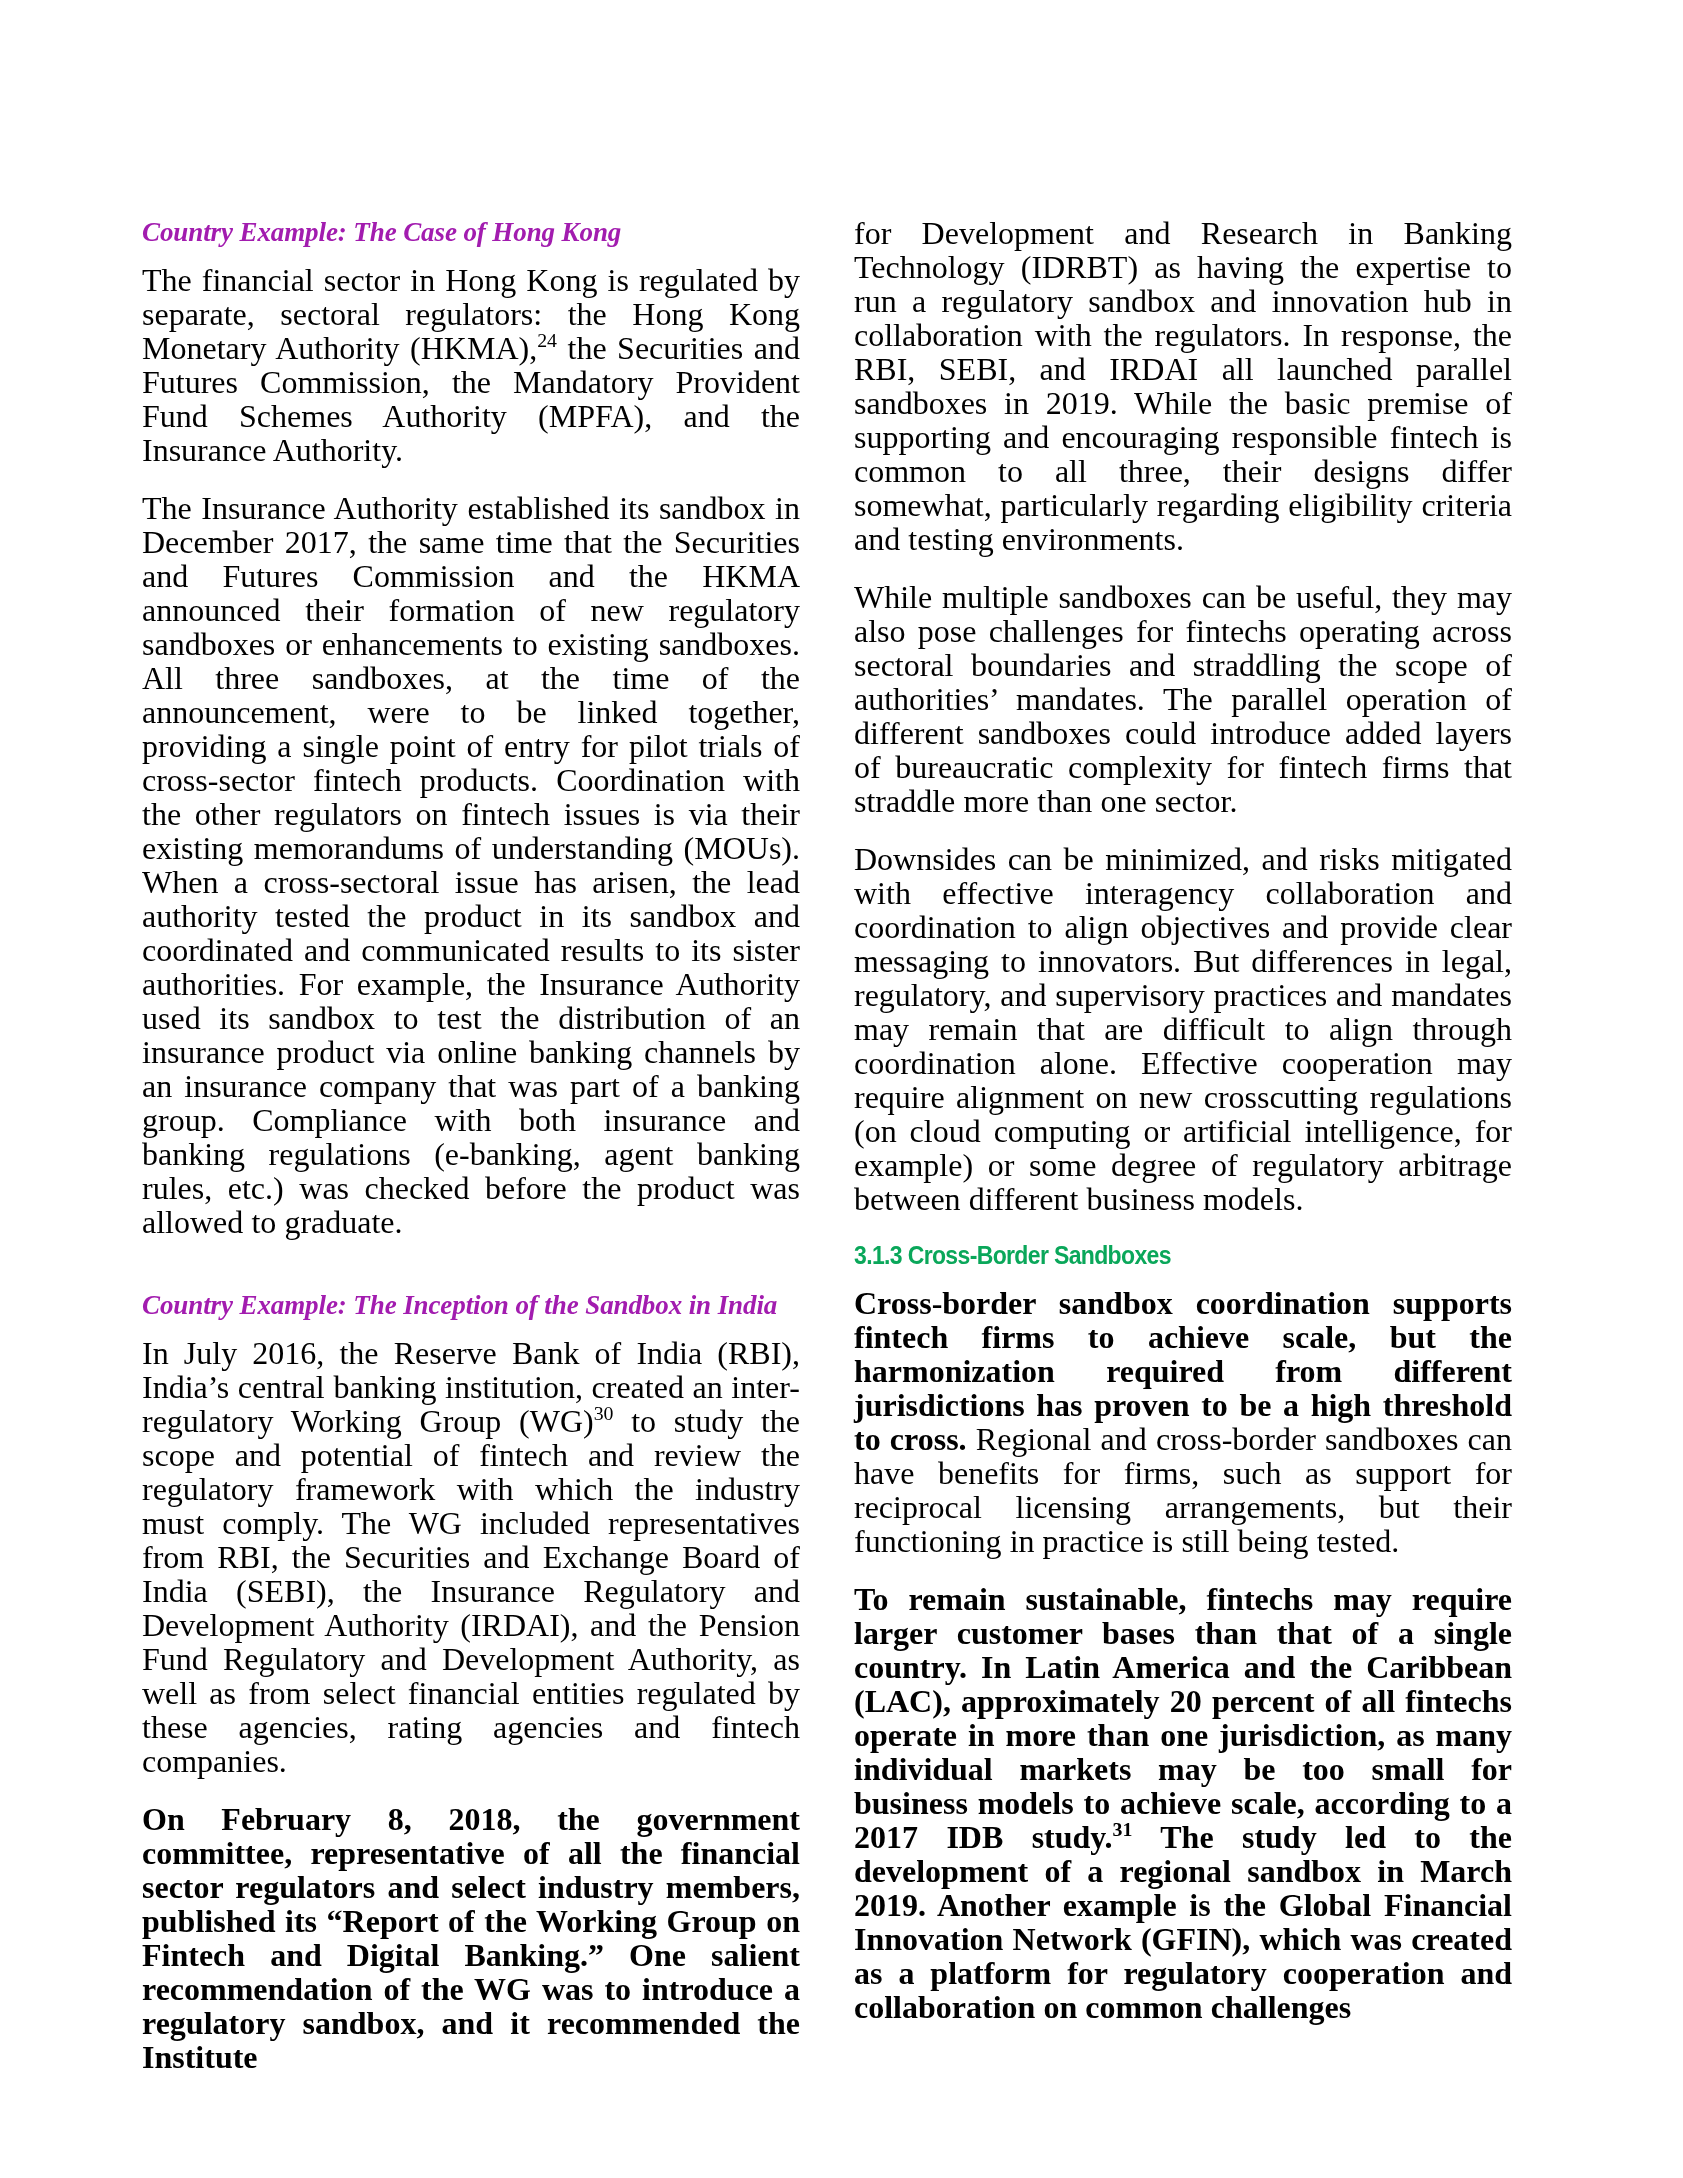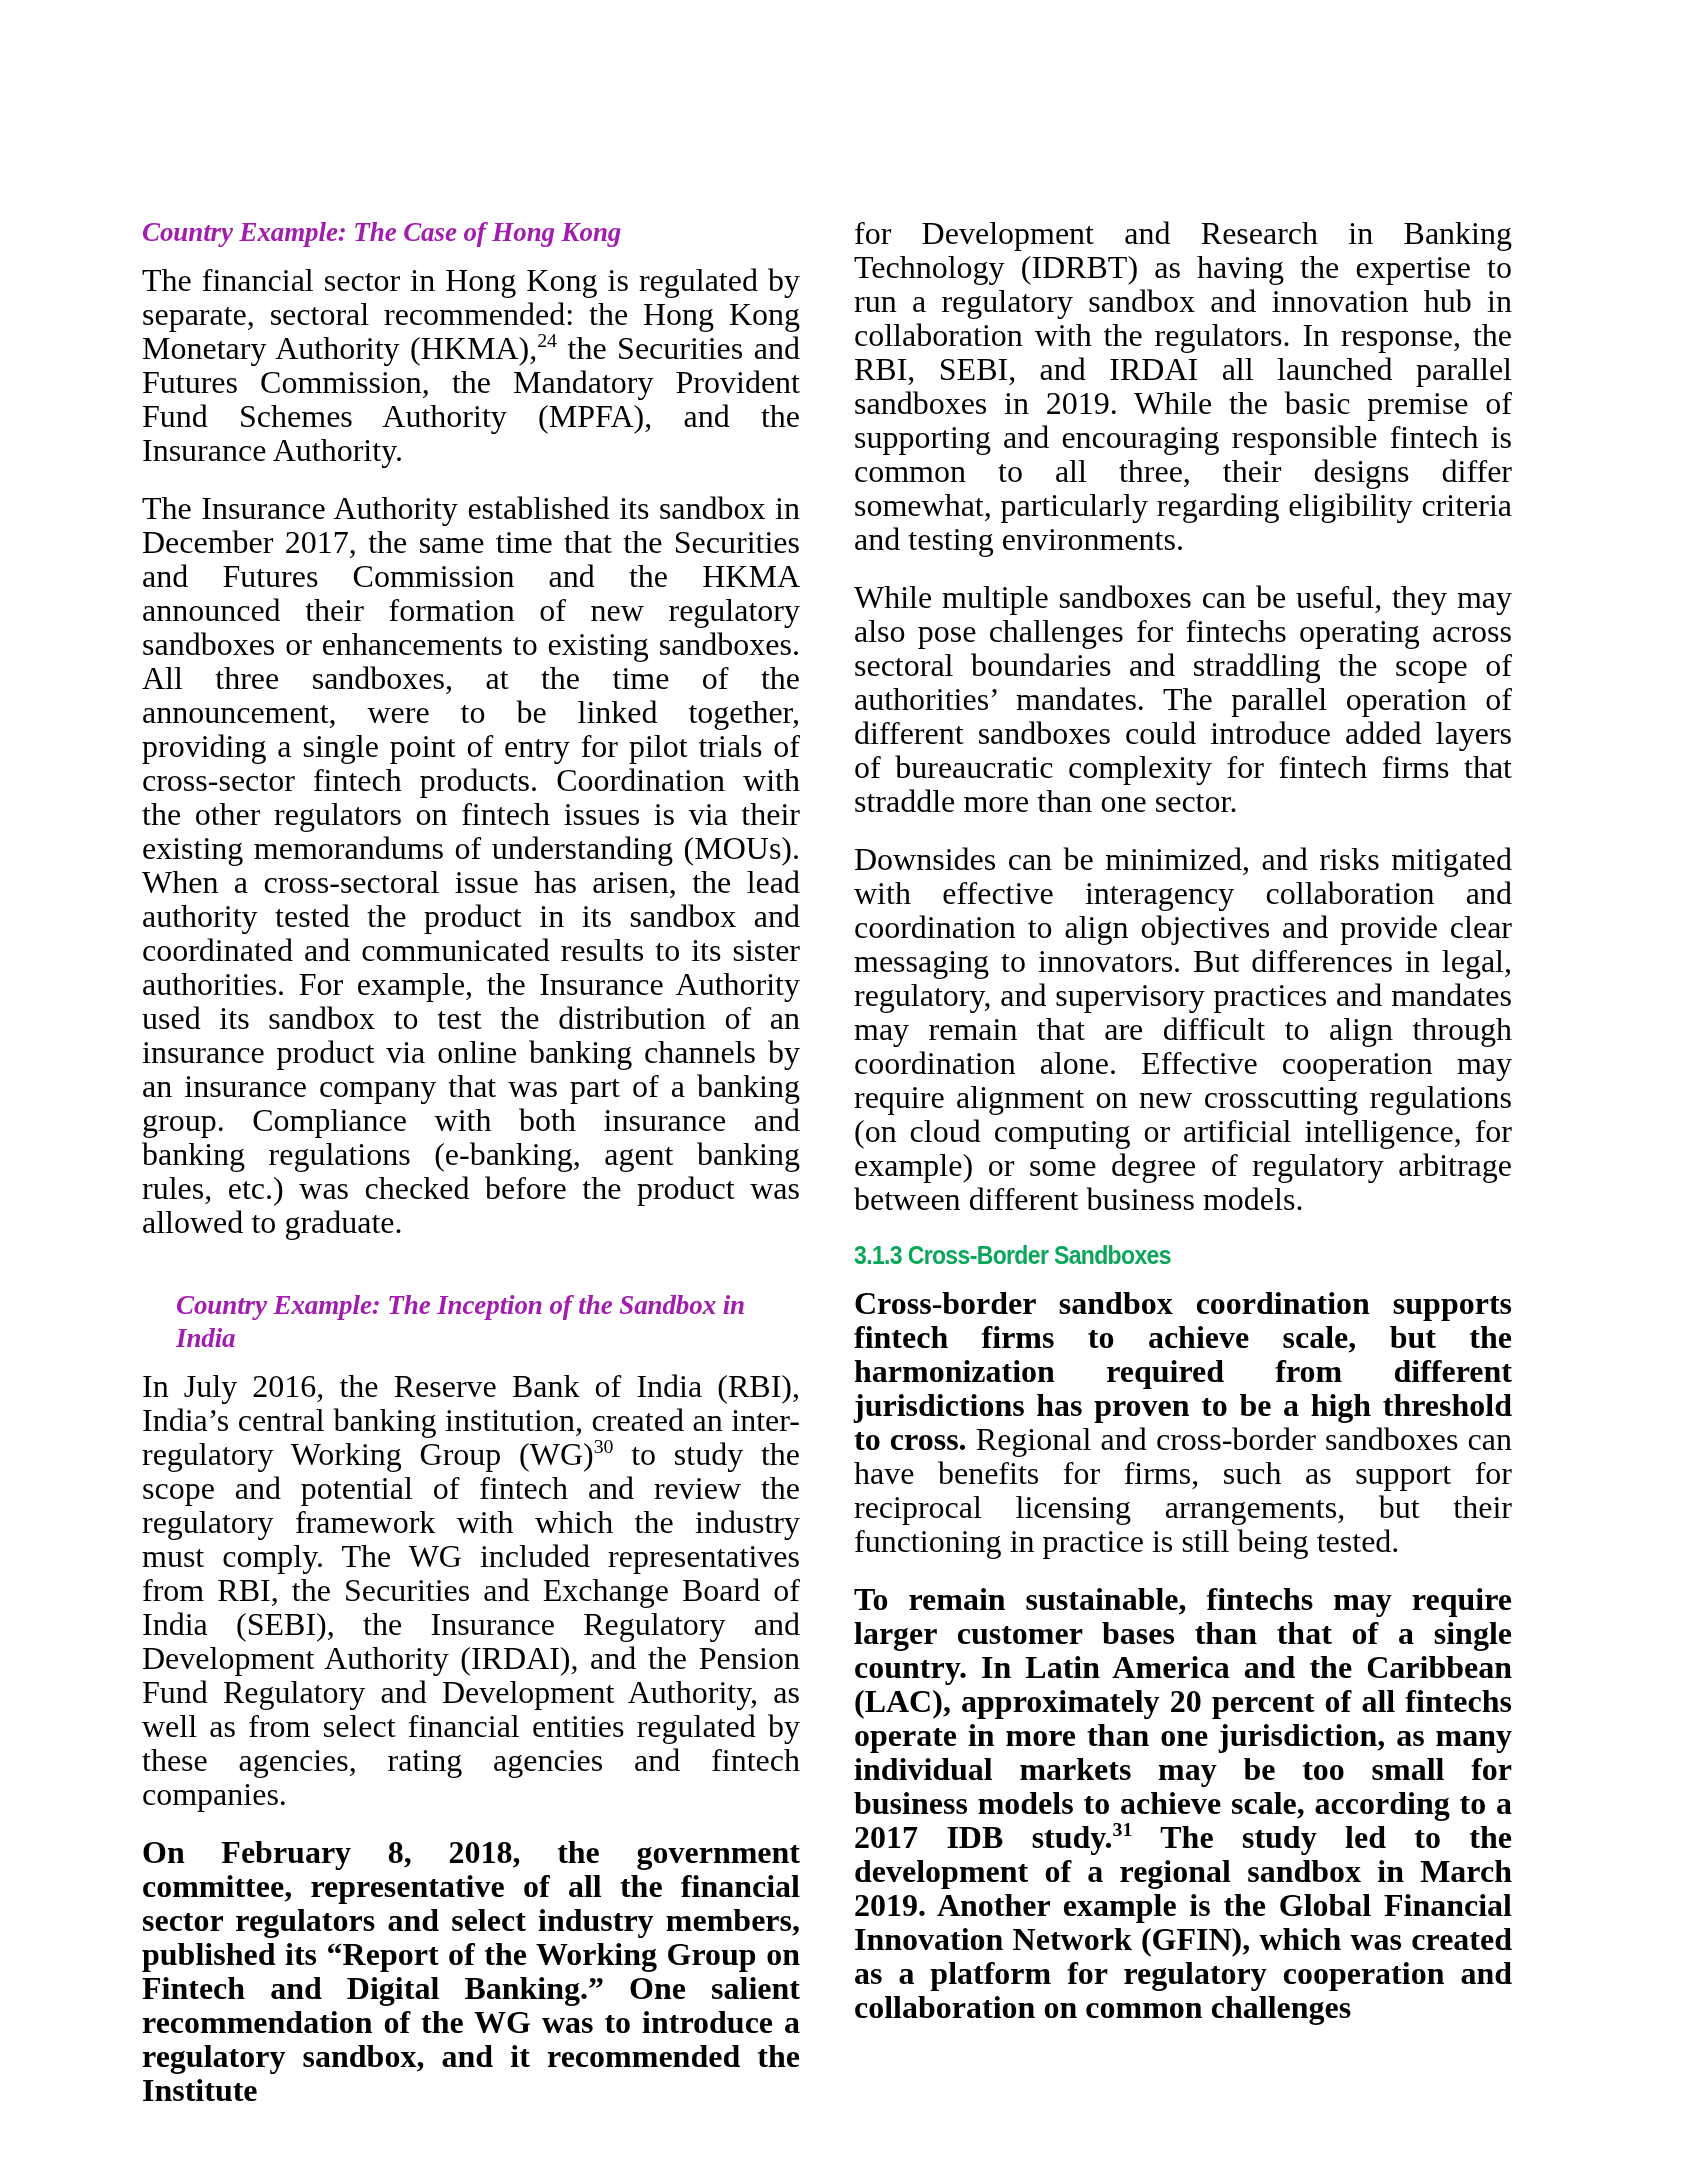--- a/index.html
+++ b/index.html
@@ -47,21 +47,20 @@
     font-weight: bold;
     font-style: italic;
     font-size: 27px;
     line-height: 33px;
     letter-spacing: -0.1px;
     margin: 0 0 14px 0;
     text-align: left;
   }
   .country-heading.second {
     margin-top: 0;
-    margin-left: 34px;
   }
 
   
   .section-heading {
     color: #0AA75A;
     font-family: "Liberation Sans", "DejaVu Sans", sans-serif;
     font-weight: bold;
     font-size: 25px;
     line-height: 30px;
     letter-spacing: -0.7px;
@@ -130,21 +129,21 @@
 <body>
 
 <div class="page">
 
   <div class="columns">
 
     <div class="col col-left">
 
       <h2 class="country-heading">Country Example: The Case of Hong Kong</h2>
 
-      <p class="body"><span>The financial sector in Hong Kong is regulated by separate, sectoral recommended: the Hong Kong Monetary Authority (HKMA),</span><sup>24</sup><span> the Securities and Futures Commission, the Mandatory Provident Fund Schemes Authority (MPFA), and the Insurance Authority.</span></p>
+      <p class="body"><span>The financial sector in Hong Kong is regulated by separate, sectoral regulators: the Hong Kong Monetary Authority (HKMA),</span><sup>24</sup><span> the Securities and Futures Commission, the Mandatory Provident Fund Schemes Authority (MPFA), and the Insurance Authority.</span></p>
 
       <p class="body">The Insurance Authority established its sandbox in December 2017, the same time that the Securities and Futures Commission and the HKMA announced their formation of new regulatory sandboxes or enhancements to existing sandboxes. All three sandboxes, at the time of the announcement, were to be linked together, providing a single point of entry for pilot trials of cross-sector fintech products. Coordination with the other regulators on fintech issues is via their existing memorandums of understanding (MOUs). When a cross-sectoral issue has arisen, the lead authority tested the product in its sandbox and coordinated and communicated results to its sister authorities. For example, the Insurance Authority used its sandbox to test the distribution of an insurance product via online banking channels by an insurance company that was part of a banking group. Compliance with both insurance and banking regulations (e-banking, agent banking rules, etc.) was checked before the product was allowed to graduate.</p>
 
       <div class="gap-before-heading"></div>
 
       <h2 class="country-heading second">Country Example: The Inception of the Sandbox in India</h2>
 
       <p class="body"><span>In July 2016, the Reserve Bank of India (RBI), India’s central banking institution, created an inter-regulatory Working Group (WG)</span><sup>30</sup><span> to study the scope and potential of fintech and review the regulatory framework with which the industry must comply. The WG included representatives from RBI, the Securities and Exchange Board of India (SEBI), the Insurance Regulatory and Development Authority (IRDAI), and the Pension Fund Regulatory and Development Authority, as well as from select financial entities regulated by these agencies, rating agencies and fintech companies.</span></p>
 
       <p class="body">On February 8, 2018, the government committee, representative of all the financial sector regulators and select industry members, published its “Report of the Working Group on Fintech and Digital Banking.” One salient recommendation of the WG was to introduce a regulatory sandbox, and it recommended the Institute</p>

